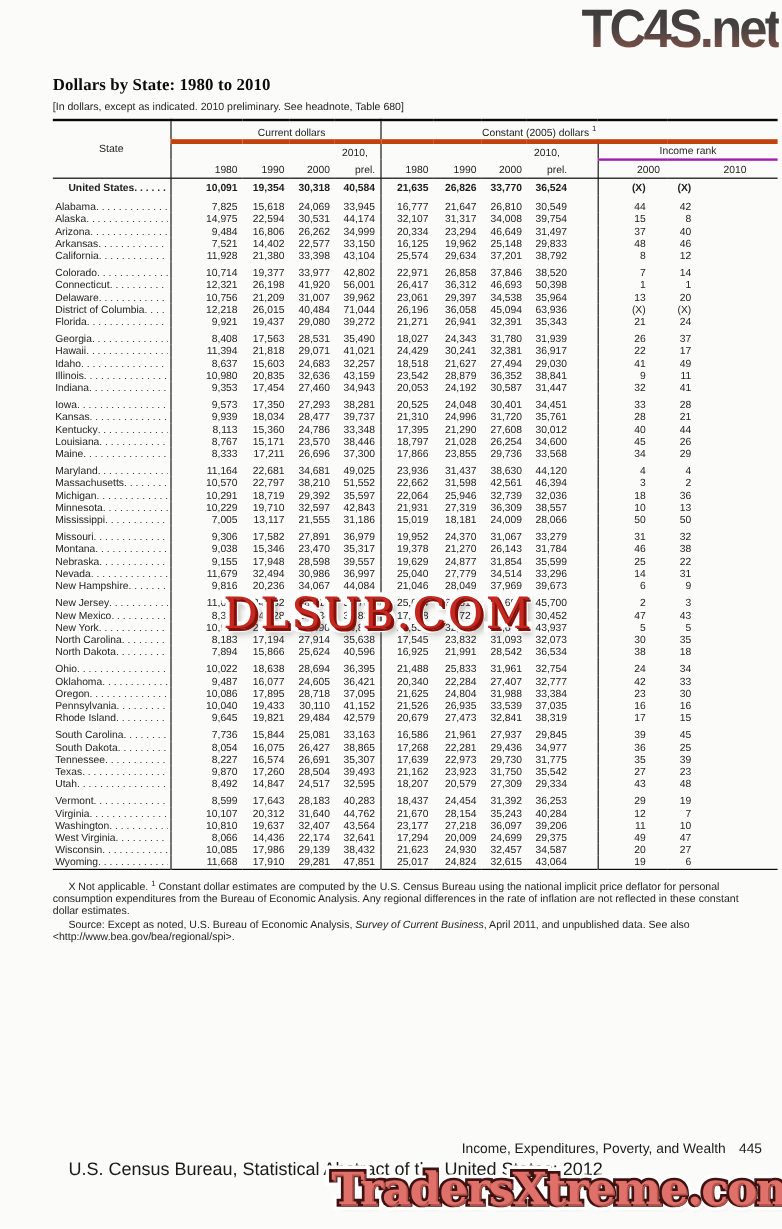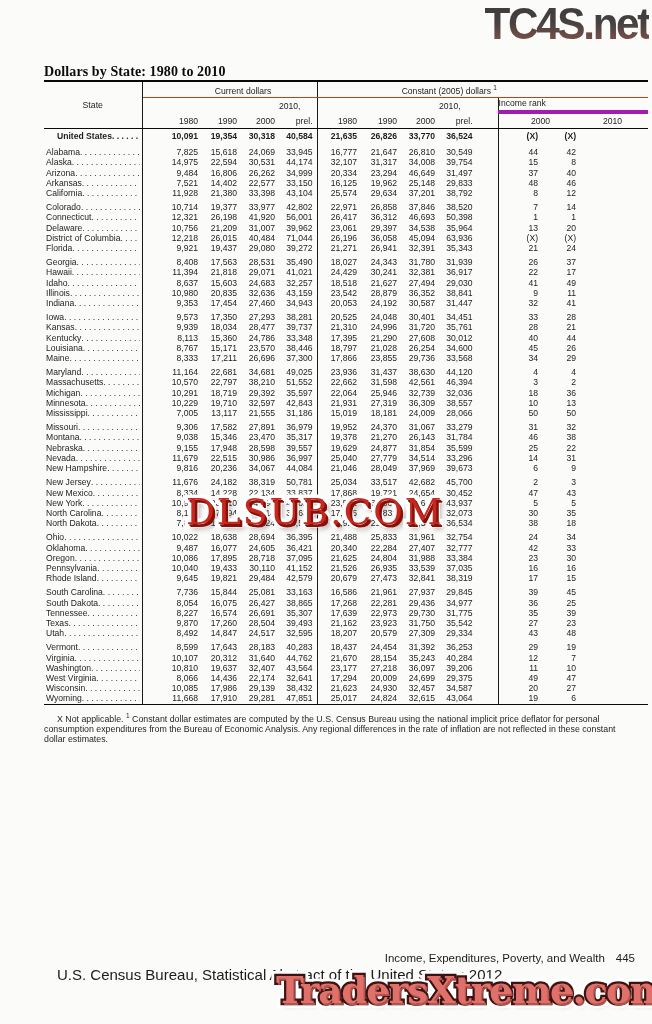--- a/index.html
+++ b/index.html
@@ -14,25 +14,25 @@
     font-size:14px; line-height:16px; color:#0c0c0c; letter-spacing:.1px;
   }
   .headnote { font-size:8.8px; color:#242424; margin-top:4px; margin-bottom:5px; }
 
   table.main { border-collapse:collapse; table-layout:fixed; width:604px;
     border-top:2.2px solid #090909; border-bottom:1.6px solid #090909; }
   th, td { padding:0; font-weight:normal; font-size:8.6px; line-height:10.2px; color:#1d1d1d; }
   .vr { border-right:1px solid #1a1a1a; }
   thead th { vertical-align:bottom; }
   th.state-h { text-align:center; vertical-align:middle; font-size:8.8px; border-bottom:1.3px solid #090909; }
-  th.gh { text-align:center; border-bottom:1px solid #c2410c; padding-bottom:1px; padding-top:3px; height:11px;padding-left:27px; }
+  th.gh { text-align:center; border-bottom:4px solid #c2410c; padding-bottom:1px; padding-top:3px; height:11px;padding-left:27px; }
   th.gh-constant { padding-right:94px; }
-  tr.hr2 th { height:11px; text-align:left; line-height:9.6px; }
+  tr.hr2 th { height:11px; text-align:center; line-height:9.6px; }
   tr.hr3 th { height:12px; text-align:right; padding-bottom:2px; border-bottom:1.3px solid #090909; }
-  th.rank-h { text-align:center; border-bottom:4px solid #a21caf; padding-bottom:1px; }
+  th.rank-h { text-align:center; border-bottom:2px solid #a21caf; padding-bottom:1px; }
   .pr4 { padding-right:4px; }  .pr25 { padding-right:25px; }
   .pr6 { padding-right:6px; }  .pr26 { padding-right:26px; }
 
   td.num { text-align:right; }
   td.c0,td.c1,td.c2,td.c3,td.c4,td.c5,td.c6 { padding-right:4px; }
   td.c7 { padding-right:25px; }
   td.c8 { padding-right:18px; }
   td.c9 { padding-right:72px; }
   td.state { padding-right:2px; }
   .sc { display:flex; overflow:hidden; white-space:nowrap; padding-left:2px; }
@@ -76,20 +76,21 @@
 <body>
 
 <div class="page">
 
   <div class="wm-tc4s">TC4S.net</div>
 
   <div class="content">
     <div class="title">
       <div>Dollars by State: 1980 to 2010</div>
     </div>
+    <div class="headnote">[In dollars, except as indicated. 2010 preliminary. See headnote, Table 680]</div>
 
     <table class="main">
       <colgroup>
         <col style="width:98px">
           <col style="width:60px">
           <col style="width:39px">
           <col style="width:38px">
           <col style="width:38px">
         <col style="width:44px">
           <col style="width:40px">
@@ -652,21 +653,21 @@
             <td class="num c9">22</td>
           </tr>
           <tr>
             <td class="state vr">
               <div class="sc">
                 <span>Nevada</span>
                 <span class="dots"> . . . . . . . . . . . . . . . . . . . . . . . . . . . . . . . . . . . . . . . .</span>
               </div>
             </td>
             <td class="num c0">11,679</td>
-            <td class="num c1">22,515</td>
+            <td class="num c1">32,494</td>
             <td class="num c2">30,986</td>
             <td class="num c3 vr">36,997</td>
             <td class="num c4">25,040</td>
             <td class="num c5">27,779</td>
             <td class="num c6">34,514</td>
             <td class="num c7 vr">33,296</td>
             <td class="num c8">14</td>
             <td class="num c9">31</td>
           </tr>
           <tr>
@@ -1063,20 +1064,21 @@
             <td class="num c6">32,615</td>
             <td class="num c7 vr">43,064</td>
             <td class="num c8">19</td>
             <td class="num c9">6</td>
           </tr>
         </tbody>
     </table>
 
     <div class="notes">
       <p><span>X Not applicable. </span><sup>1</sup><span> Constant dollar estimates are computed by the U.S. Census Bureau using the national implicit price deflator for personal consumption expenditures from the Bureau of Economic Analysis. Any regional differences in the rate of inflation are not reflected in these constant dollar estimates.</span></p>
+      <p><span>Source: Except as noted, U.S. Bureau of Economic Analysis, </span><span class="ital">Survey of Current Business</span><span>, April 2011, and unpublished data. See also &lt;http://www.bea.gov/bea/regional/spi&gt;.</span></p>
     </div>
   </div>
 
   <div class="runhead">
     <span>Income, Expenditures, Poverty, and Wealth</span><span class="pagenum">445</span>
   </div>
   <div class="credit">U.S. Census Bureau, Statistical Abstract of the United States: 2012</div>
 
   <div class="wm-dlsub">
     <span class="bk">DLSUB.COM</span>

